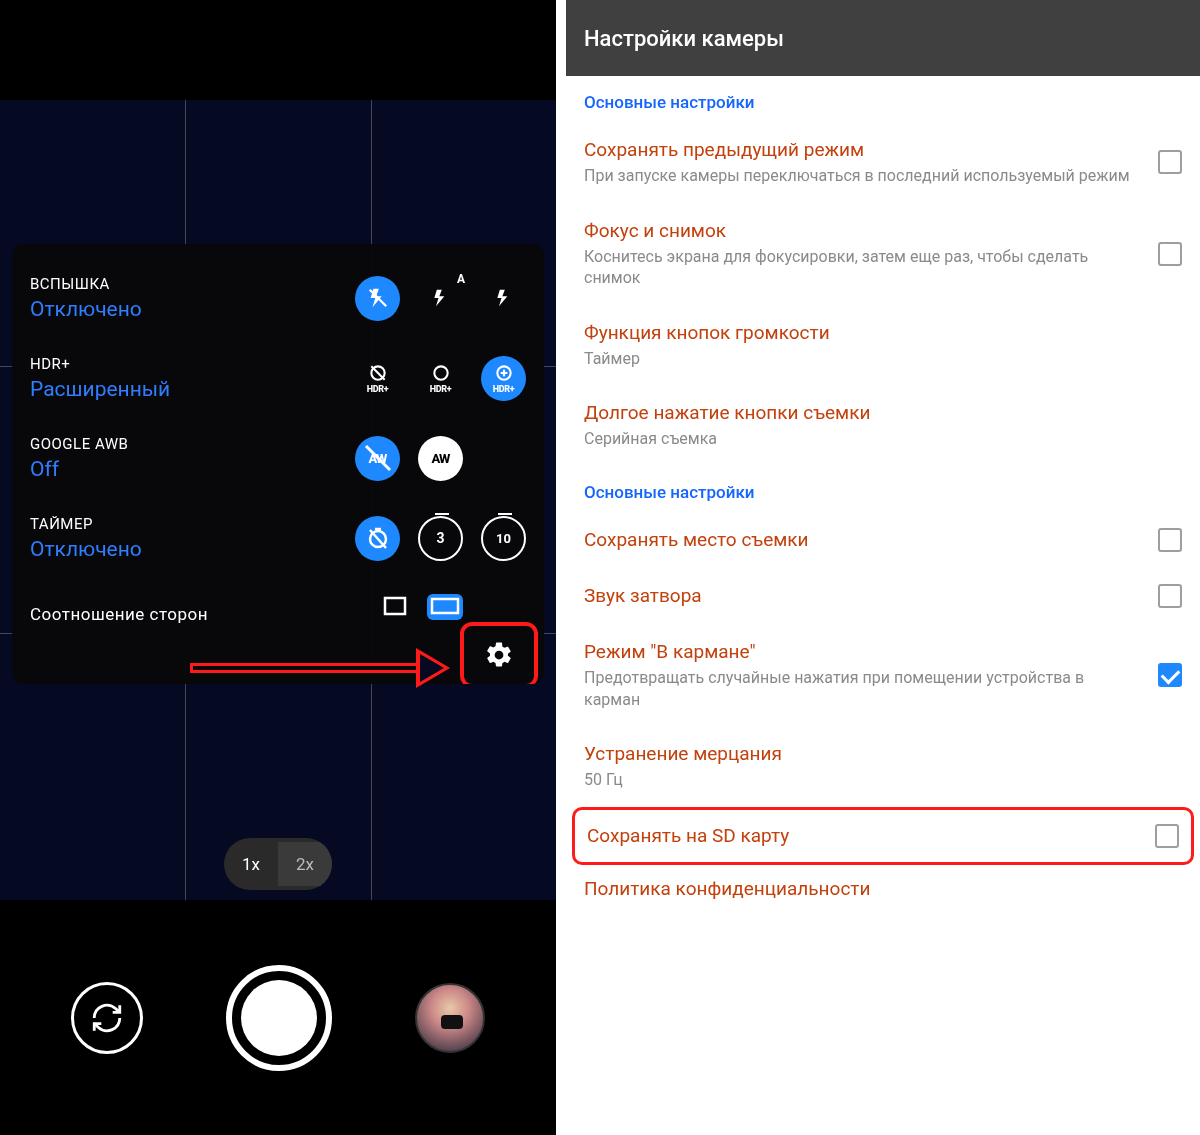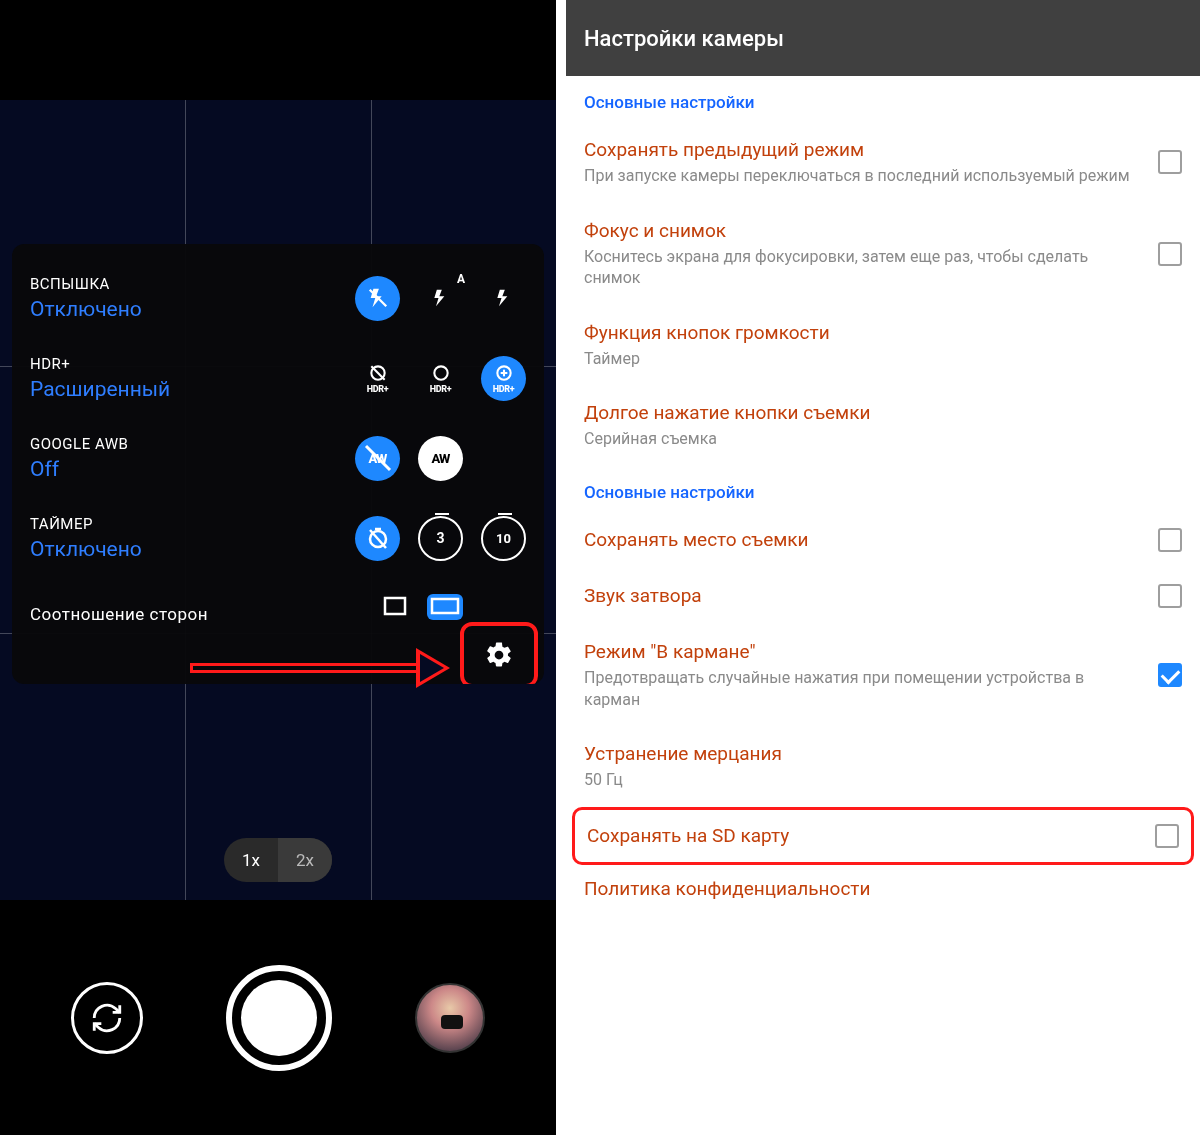--- a/index.html
+++ b/index.html
@@ -18,21 +18,21 @@
   .pval { font-size: 21px; color: #2f7eff; margin-top: 4px; }
   .opts { display: flex; gap: 18px; align-items: center; }
   .opt { width: 45px; height: 45px; border-radius: 50%; display: flex; align-items: center; justify-content: center; font-weight: 700; font-size: 12px; }
   .blue { background: #1e88ff; color: #fff; }
   .white { background: #fff; color: #000; }
   .gear-box { position: absolute; right: 6px; bottom: -4px; width: 78px; height: 66px; border: 4px solid #ff1a1a; border-radius: 12px; display: flex; align-items: center; justify-content: center; }
   .arrow { position: absolute; left: 190px; top: 648px; width: 260px; height: 40px; }
   .arrow-line { position: absolute; top: 15px; left: 0; width: 230px; height: 10px; border: 3px solid #ff1a1a; border-right: none; }
   .arrow-head { position: absolute; right: 0; top: 0; width: 0; height: 0; border-left: 34px solid #ff1a1a; border-top: 20px solid transparent; border-bottom: 20px solid transparent; }
   .arrow-head-inner { position: absolute; right: 6px; top: 6px; width: 0; height: 0; border-left: 24px solid #050a22; border-top: 14px solid transparent; border-bottom: 14px solid transparent; }
-  .zoom { position: absolute; left: 50%; transform: translateX(-50%); top: 838px; display: flex; background: #2a2a2a; border-radius: 999px; height: 44px; align-items: center; overflow: hidden; }
+  .zoom { position: absolute; left: 50%; transform: translateX(-50%); top: 838px; display: flex; background: #2a2a2a; border-radius: 999px; height: 52px; align-items: center; overflow: hidden; }
   .zoom-seg { padding: 0 18px; font-size: 17px; color: #bbb; height: 44px; display: flex; align-items: center; }
   .zoom-seg.active { color: #fff; }
   .bottom { position: absolute; left: 0; right: 0; bottom: 0; height: 235px; background: #000; display: flex; align-items: center; justify-content: space-around; padding: 0 30px; }
   .switch-cam { width: 72px; height: 72px; border: 3px solid #fff; border-radius: 50%; display: flex; align-items: center; justify-content: center; }
   .shutter { width: 106px; height: 106px; border: 6px solid #fff; border-radius: 50%; display: flex; align-items: center; justify-content: center; }
   .shutter-inner { width: 76px; height: 76px; background: #fff; border-radius: 50%; }
   .gallery { width: 70px; height: 70px; border-radius: 50%; background: radial-gradient(circle at 50% 35%, #e8c9a8 0%, #c88 35%, #223 100%); border: 2px solid #333; position: relative; overflow: hidden; }
   .gallery::before { content: ''; position: absolute; left: 24px; top: 30px; width: 22px; height: 14px; background: #111; border-radius: 4px; }
   
   .hdr { background: #404040; color: #fff; height: 76px; display: flex; align-items: center; padding: 0 18px; font-size: 22px; font-weight: 500; }

